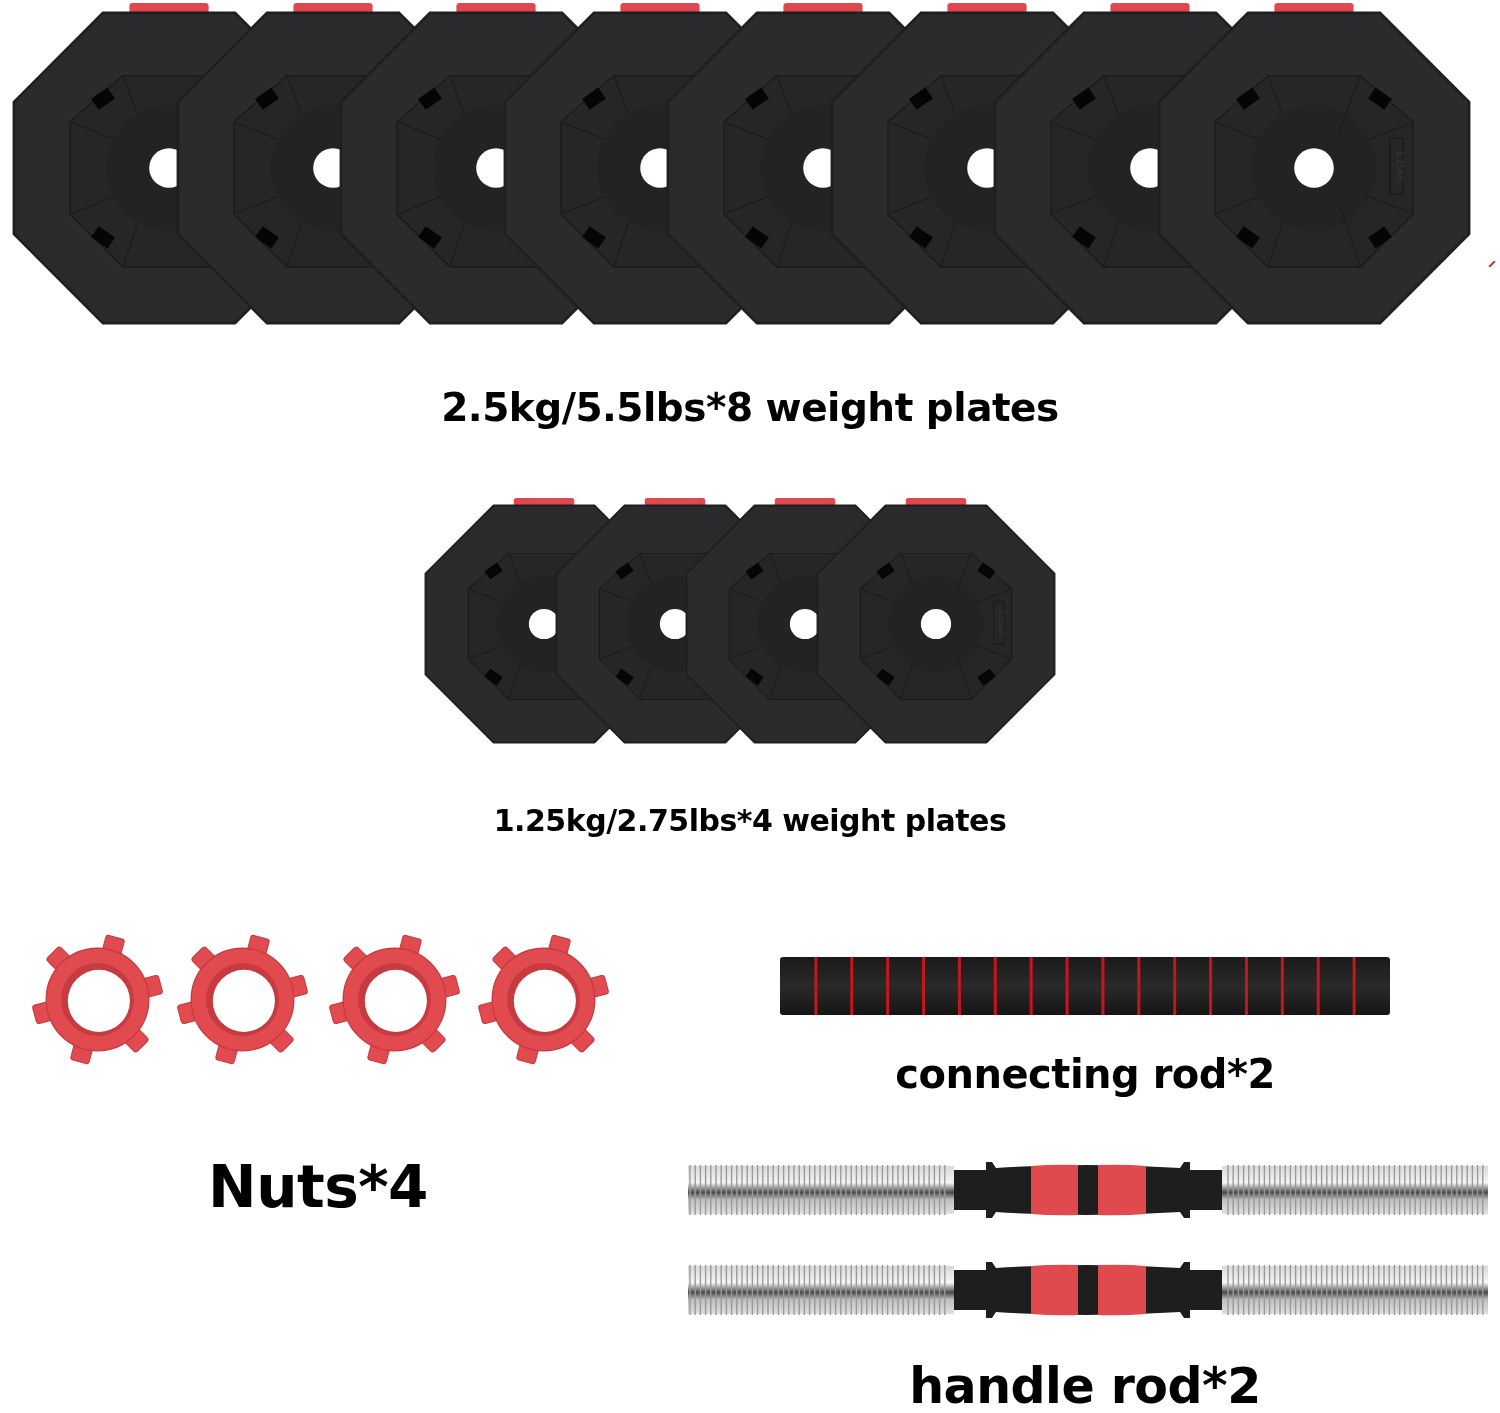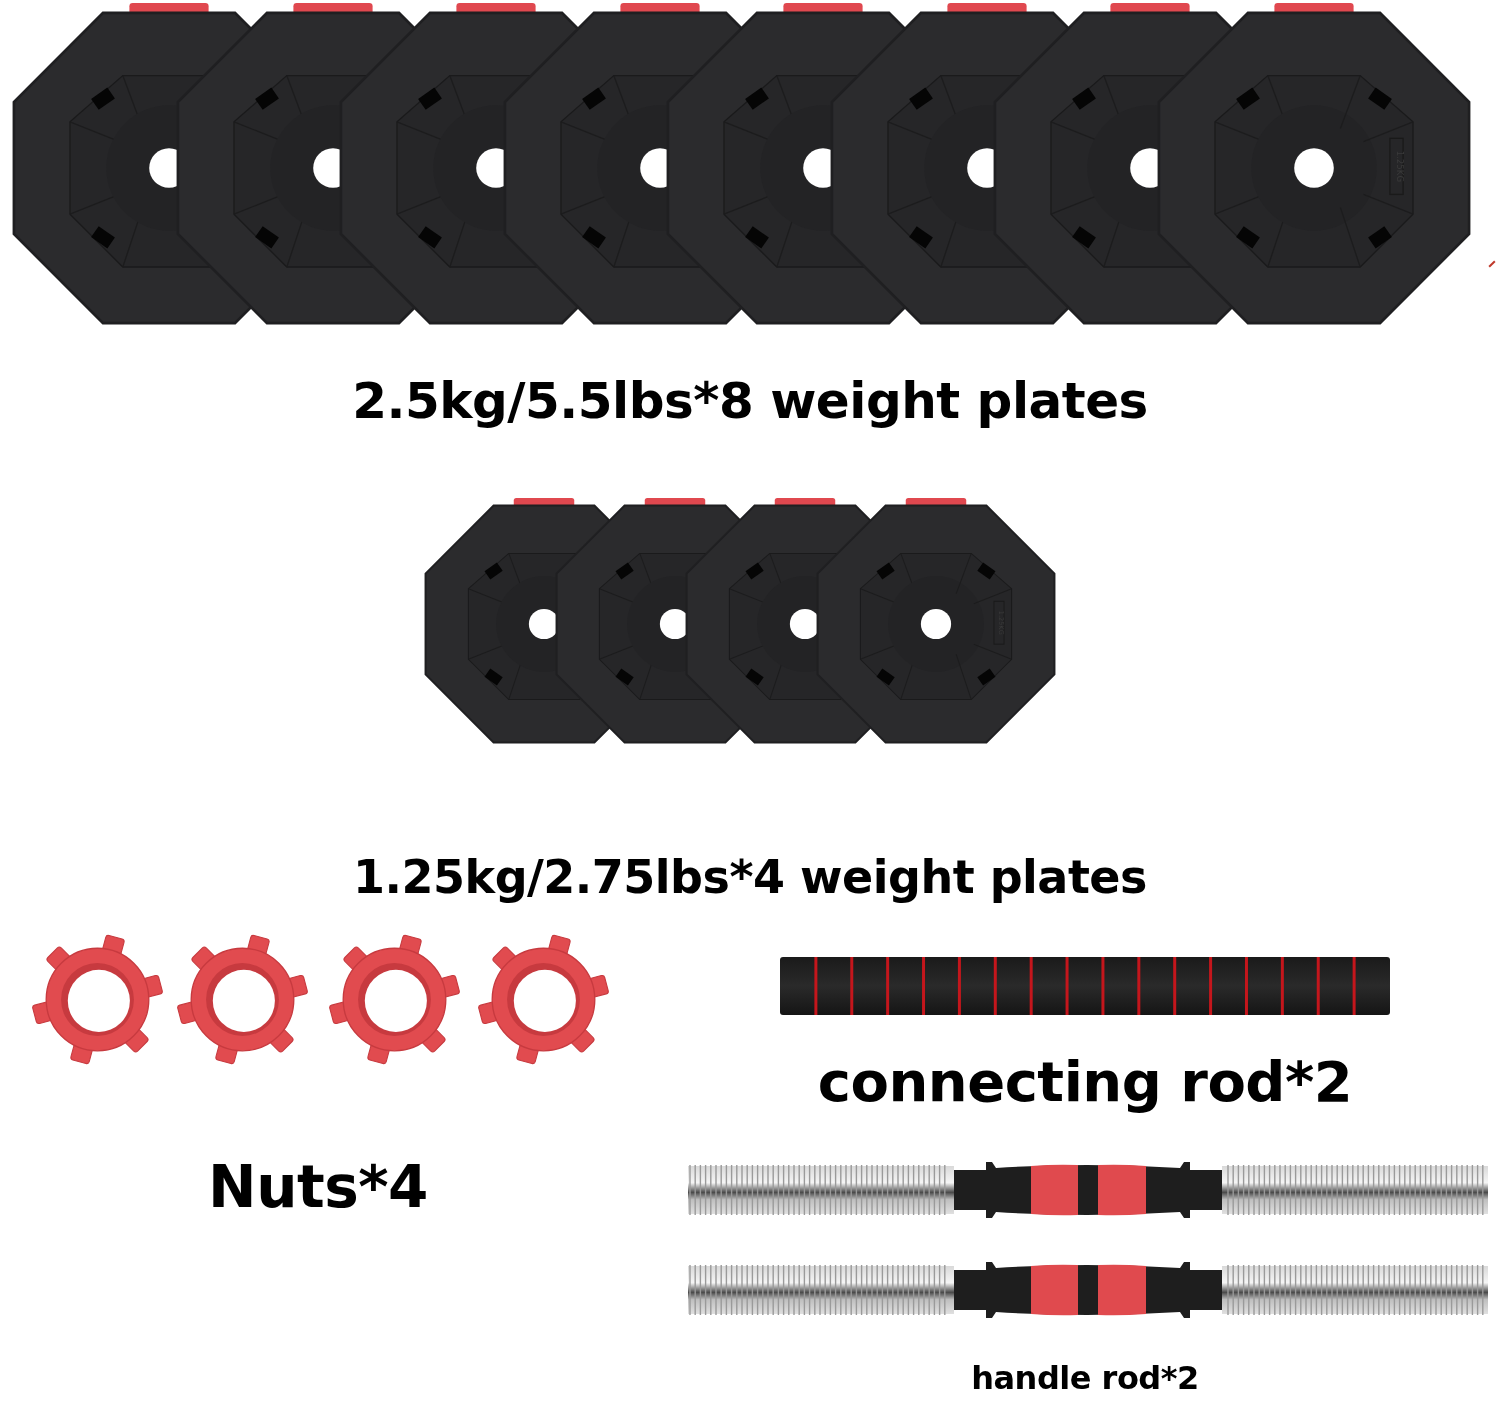--- a/index.html
+++ b/index.html
@@ -142,21 +142,21 @@
     <line x1="80" y1="36" x2="65" y2="42" stroke="#1c1c1d" stroke-width="0.4"></line>
     <line x1="80" y1="64" x2="65" y2="58" stroke="#1c1c1d" stroke-width="0.4"></line>
     <line x1="64" y1="80" x2="58" y2="62" stroke="#1c1c1d" stroke-width="0.4"></line>
     <rect x="73" y="41" width="4" height="17" fill="none" stroke="#1a1a1a" stroke-width="0.4"></rect>
     <text x="75" y="49.5" font-size="2.6" fill="#3a3a3a" text-anchor="middle" transform="rotate(90 75 49.5)" font-family="DejaVu Sans, sans-serif">1.25KG</text>
         </svg>
       </div>
     </div>
 </div>
 
-<div class="label" style="left:750px;top:376px;font-size:50px;">2.5kg/5.5lbs*8 weight plates</div>
+<div class="label" style="left:750px;top:388px;font-size:39px;">2.5kg/5.5lbs*8 weight plates</div>
 
 <div class="abs" style="left:0;top:490px;width:1500px;height:270px;">
   <div id="small-plates">
       <div class="plate" style="left: 418px; top: 8px; width: 252px; height: 252px; z-index: 1;">
         <svg viewBox="0 0 100 100" preserveAspectRatio="none">
     <rect x="38" y="0" width="24" height="5" rx="1" fill="#e0484f"></rect>
     <polygon points="30,3 70,3 97,30 97,70 70,97 30,97 3,70 3,30" fill="#2b2b2d" stroke="#1f1f21" stroke-width="0.8"></polygon>
     <polygon points="36,22 64,22 80,36 80,64 64,80 36,80 20,64 20,36" fill="#262628" stroke="#1a1a1b" stroke-width="0.4"></polygon>
     <line x1="36" y1="22" x2="42" y2="38" stroke="#1c1c1d" stroke-width="0.4"></line>
     <line x1="20" y1="36" x2="35" y2="42" stroke="#1c1c1d" stroke-width="0.4"></line>
@@ -217,21 +217,21 @@
     <line x1="80" y1="36" x2="65" y2="42" stroke="#1c1c1d" stroke-width="0.4"></line>
     <line x1="80" y1="64" x2="65" y2="58" stroke="#1c1c1d" stroke-width="0.4"></line>
     <line x1="64" y1="80" x2="58" y2="62" stroke="#1c1c1d" stroke-width="0.4"></line>
     <rect x="73" y="41" width="4" height="17" fill="none" stroke="#1a1a1a" stroke-width="0.4"></rect>
     <text x="75" y="49.5" font-size="2.6" fill="#3a3a3a" text-anchor="middle" transform="rotate(90 75 49.5)" font-family="DejaVu Sans, sans-serif">1.25KG</text>
         </svg>
       </div>
     </div>
 </div>
 
-<div class="label" style="left:750px;top:806px;font-size:46px;margin-top:48px;">1.25kg/2.75lbs*4 weight plates</div>
+<div class="label" style="left:750px;top:806px;font-size:30px;">1.25kg/2.75lbs*4 weight plates</div>
 
 <div class="abs" style="left:0;top:930px;width:660px;height:140px;">
   <div id="nuts">
       <div class="nut" style="left: 30px; top: 2px; width: 135px; height: 135px;">
         <svg viewBox="0 0 100 100">
     <rect x="44" y="2" width="14" height="16" rx="2" fill="#e14b4f" stroke="#c73a3f" stroke-width="0.8" transform="rotate(15 50 50)"></rect>
           <rect x="44" y="2" width="14" height="16" rx="2" fill="#e14b4f" stroke="#c73a3f" stroke-width="0.8" transform="rotate(75 50 50)"></rect>
           <rect x="44" y="2" width="14" height="16" rx="2" fill="#e14b4f" stroke="#c73a3f" stroke-width="0.8" transform="rotate(135 50 50)"></rect>
           <rect x="44" y="2" width="14" height="16" rx="2" fill="#e14b4f" stroke="#c73a3f" stroke-width="0.8" transform="rotate(195 50 50)"></rect>
           <rect x="44" y="2" width="14" height="16" rx="2" fill="#e14b4f" stroke="#c73a3f" stroke-width="0.8" transform="rotate(255 50 50)"></rect>
@@ -307,21 +307,21 @@
       <rect x="357.3235294117647" y="0" width="3" height="58" fill="#c4161c"></rect>
       <rect x="393.20588235294116" y="0" width="3" height="58" fill="#c4161c"></rect>
       <rect x="429.0882352941177" y="0" width="3" height="58" fill="#c4161c"></rect>
       <rect x="464.97058823529414" y="0" width="3" height="58" fill="#c4161c"></rect>
       <rect x="500.8529411764706" y="0" width="3" height="58" fill="#c4161c"></rect>
       <rect x="536.7352941176471" y="0" width="3" height="58" fill="#c4161c"></rect>
       <rect x="572.6176470588235" y="0" width="3" height="58" fill="#c4161c"></rect>
     </svg>
 </div>
 
-<div class="label" style="left:1085px;top:1054px;font-size:56px;">connecting rod*2</div>
+<div class="label" style="left:1085px;top:1054px;font-size:40px;">connecting rod*2</div>
 
 <div class="rod" style="left:686px;top:1160px;width:804px;height:60px;">
   <svg class="handle-svg" viewBox="0 0 804 60" preserveAspectRatio="none">
       <defs>
       <linearGradient id="st" x1="0" y1="0" x2="0" y2="1">
         <stop offset="0" stop-color="#d9d9d9"></stop>
           <stop offset="0.35" stop-color="#f5f5f5"></stop>
         <stop offset="0.55" stop-color="#4a4a4a"></stop>
           <stop offset="0.7" stop-color="#bfbfbf"></stop>
           <stop offset="1" stop-color="#e0e0e0"></stop>
@@ -550,15 +550,15 @@
       <line x1="791.6000000000022" y1="5" x2="791.6000000000022" y2="55" stroke="#9a9a9a" stroke-width="1.4"></line>
       <line x1="796.8000000000022" y1="5" x2="796.8000000000022" y2="55" stroke="#9a9a9a" stroke-width="1.4"></line>
     <rect x="268" y="10" width="34" height="40" fill="#1e1e1e"></rect>
     <rect x="502" y="10" width="34" height="40" fill="#1e1e1e"></rect>
     <path d="M300 2 L306 2 L310 8 Q400 2 494 8 L498 2 L504 2 L504 58 L498 58 L494 52 Q400 58 310 52 L306 58 L300 58 Z" fill="#1e1e1e"></path>
     <path d="M345 6 Q370 4 392 5 L392 55 Q370 56 345 54 Z" fill="#e04a4e"></path>
     <path d="M412 5 Q435 4 460 6 L460 54 Q435 56 412 55 Z" fill="#e04a4e"></path>
     </svg>
 </div>
 
-<div class="label" style="left:1085px;top:1362px;font-size:32px;">handle rod*2</div>
+<div class="label" style="left:1085px;top:1362px;font-size:49px;">handle rod*2</div>
 
 <div class="abs" style="left:1488px;top:263px;width:8px;height:2px;background:#c0392b;transform:rotate(-45deg);"></div>
 
 </body></html>

